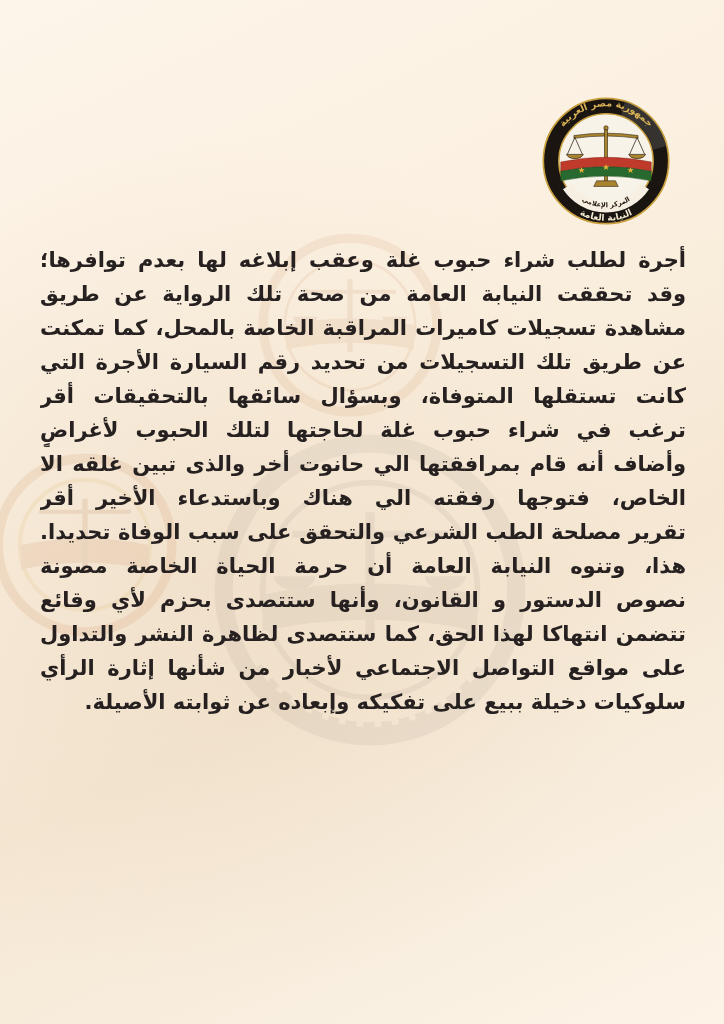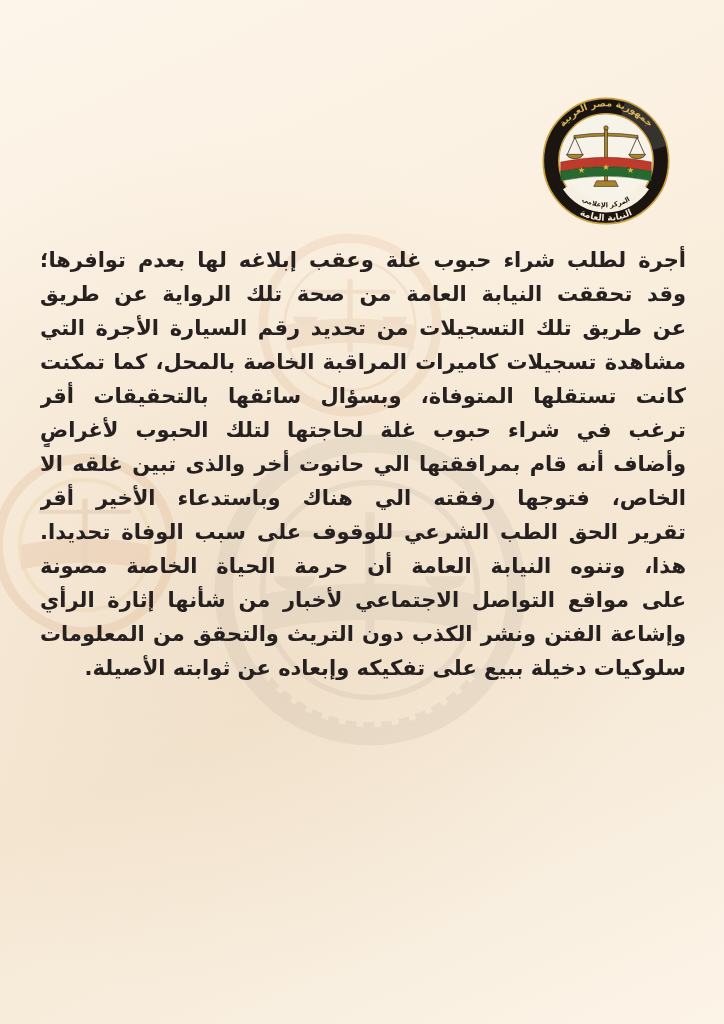--- a/index.html
+++ b/index.html
@@ -120,26 +120,27 @@
       <path id="arcBottom" d="M -52,36 A 63,63 0 0 0 52,36" fill="none"></path>
       <text font-size="9.5" font-weight="bold" fill="#f3ead2">
         <textPath href="#arcBottom" startOffset="50%" text-anchor="middle">النيابة العامة</textPath>
       </text>
     </svg>
   </div>
 
   <div class="doc-text">
     <div class="line">أجرة لطلب شراء حبوب غلة وعقب إبلاغه لها بعدم توافرها؛ غادرت</div>
     <div class="line">وقد تحققت النيابة العامة من صحة تلك الرواية عن طريق</div>
+    <div class="line">مشاهدة تسجيلات كاميرات المراقبة الخاصة بالمحل، كما تمكنت</div>
     <div class="line">عن طريق تلك التسجيلات من تحديد رقم السيارة الأجرة التي</div>
-    <div class="line">مشاهدة تسجيلات كاميرات المراقبة الخاصة بالمحل، كما تمكنت</div>
     <div class="line">كانت تستقلها المتوفاة، وبسؤال سائقها بالتحقيقات أقر بمرافقته</div>
     <div class="line">ترغب في شراء حبوب غلة لحاجتها لتلك الحبوب لأغراضٍ دراسية،</div>
     <div class="line">وأضاف أنه قام بمرافقتها الي حانوت أخر والذى تبين غلقه الا أنهما</div>
     <div class="line">الخاص، فتوجها رفقته الي هناك وباستدعاء الأخير أقر بالتحقيقات</div>
-    <div class="line">تقرير الحق الطب الشرعي للوقوف على سبب الوفاة تحديدا.</div>
+    <div class="line">تقرير مصلحة الطب الشرعي والتحقق على سبب الوفاة تحديدا.</div>
     <div class="line">هذا، وتنوه النيابة العامة أن حرمة الحياة الخاصة مصونة بمقتضى</div>
+    <div class="line">نصوص الدستور و القانون، وأنها ستتصدى بحزم لأي وقائع</div>
+    <div class="line">تتضمن انتهاكا لهذا الحق، كما ستتصدى لظاهرة النشر والتداول</div>
     <div class="line">على مواقع التواصل الاجتماعي لأخبار من شأنها إثارة الرأي العام</div>
-    <div class="line">وإشاعة الفتن ونشر الكذب دون التريث والتحقق من المعلومات</div>
     <div class="line line-last">سلوكيات دخيلة ببيع على تفكيكه وإبعاده عن ثوابته الأصيلة.</div>
   </div>
 
 </div>
 
 </body></html>

